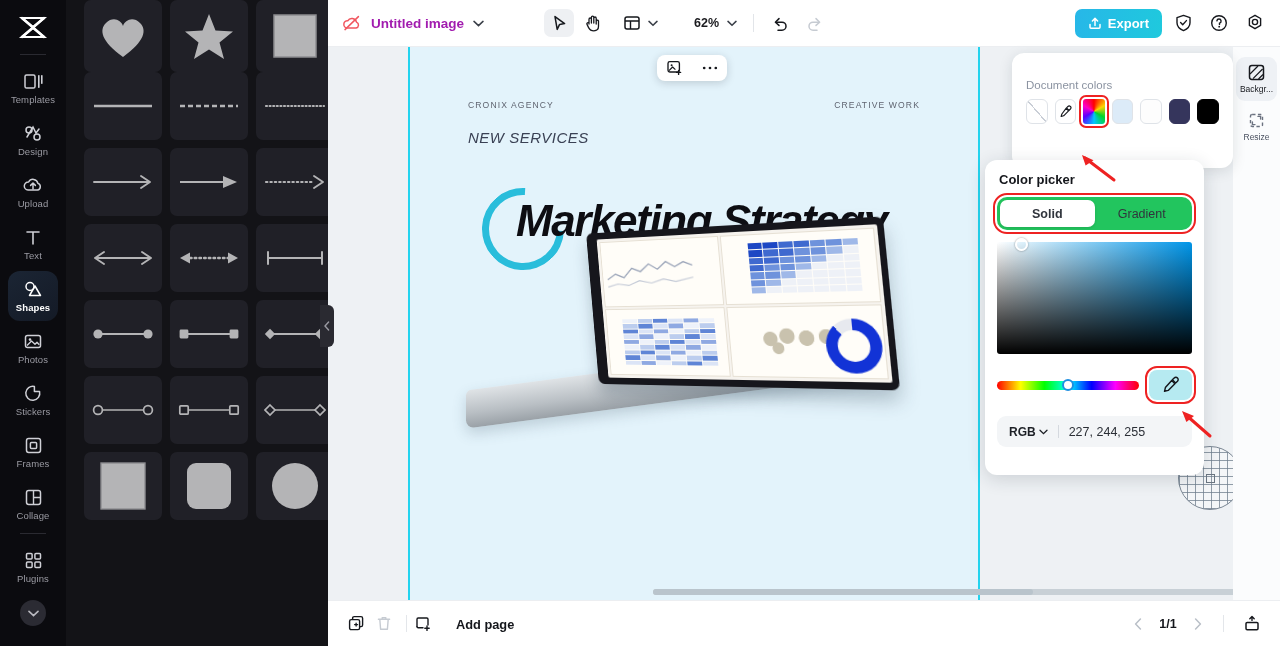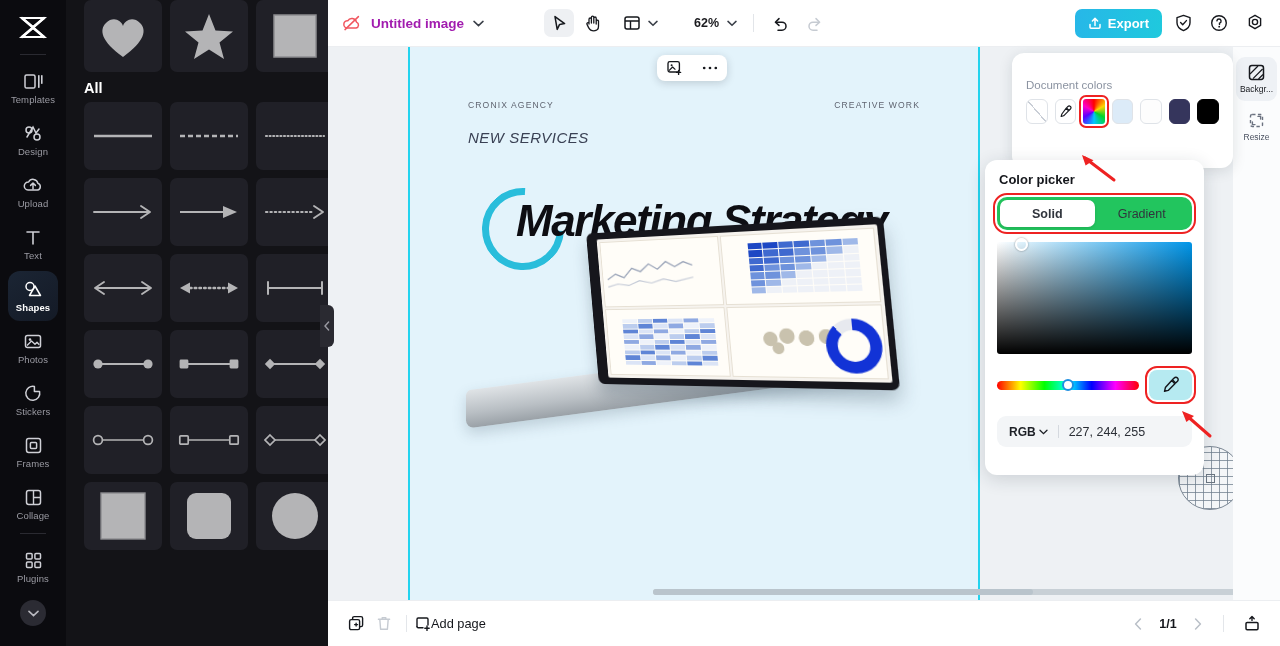--- a/index.html
+++ b/index.html
@@ -278,21 +278,21 @@
   .arrow { position:absolute; z-index: 40; pointer-events:none; }
 
   
   #bottombar {
     position:absolute; left: 328px; top: 600px; width: 952px; height: 46px;
     background:#fff; border-top:1px solid #eceef1; display:flex; align-items:center;
     padding: 0 14px; z-index: 27;
   }
   .bb-btn { width:28px;height:26px;display:flex;align-items:center;justify-content:center;cursor:pointer;border-radius:6px;}
   .bb-div { width:1px;height:17px;background:#e3e6ea;margin:0 8px;}
-  .bb-add { display:flex;align-items:flex-start;gap:0;cursor:pointer; font-size:12.8px; color:#14161b; font-weight:normal;}
+  .bb-add { display:flex;align-items:flex-end;gap:25px;cursor:pointer; font-size:12.8px; color:#14161b; font-weight:bold;}
   .bb-right { margin-left:auto; display:flex; align-items:center; gap: 6px;}
   .pg-nav { width:22px;height:22px;display:flex;align-items:center;justify-content:center;cursor:pointer;color:#b9bfc7;font-size:13px;}
   .pg-count { font-size:12.5px; color:#14161b; font-weight:bold; min-width: 26px; text-align:center;}
 
   svg { display:block; }
 </style>
 </head>
 <body>
 
 <div id="app">
@@ -432,21 +432,20 @@
             <path d="M25 2 L31.5 18.5 L49 19.5 L35.5 30.5 L40 47 L25 37.5 L10 47 L14.5 30.5 L1 19.5 L18.5 18.5 Z" fill="#b4b4b6"></path>
           </svg>
       </div>
       <div class="sh-cell rec-cell">
         <svg width="50" height="48" viewBox="0 0 50 48">
             <rect x="4" y="3" width="42" height="42" fill="#b4b4b6" stroke="#8c8c90" stroke-width="1.5"></rect>
           </svg>
       </div>
     </div>
 
-    <div class="sec-title">All</div>
 
     <div class="grid3">
       <div class="sh-cell">
         <svg width="62" height="12" viewBox="0 0 62 12">
             <line x1="2" y1="6" x2="60" y2="6" stroke="#b4b4b6" stroke-width="2.4"></line>
           </svg>
         </div>
       <div class="sh-cell">
         <svg width="62" height="12" viewBox="0 0 62 12">
             <line x1="2" y1="6" x2="60" y2="6" stroke="#b4b4b6" stroke-width="2.6" stroke-dasharray="5 3"></line>

